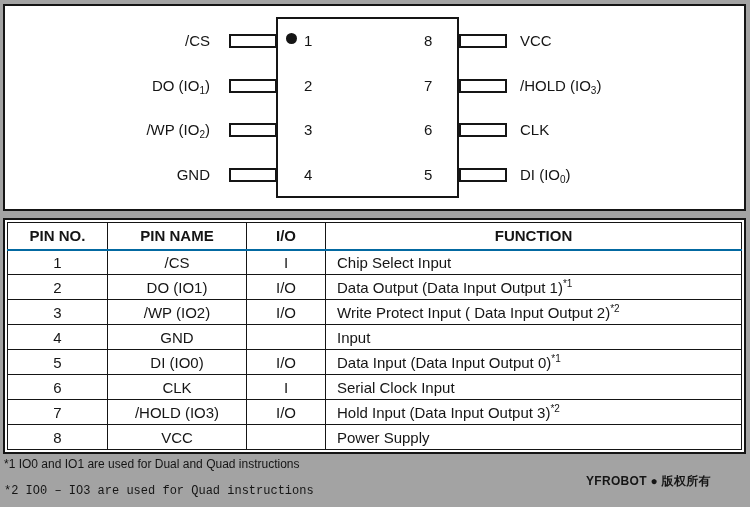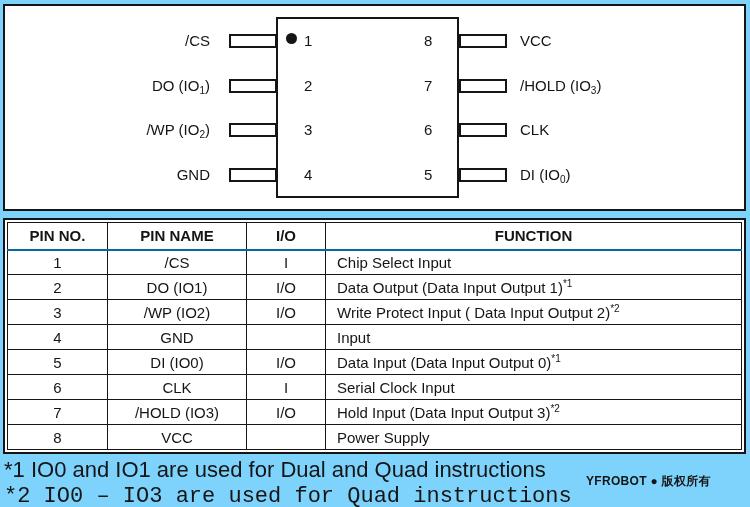--- a/index.html
+++ b/index.html
@@ -1,20 +1,20 @@
 <!DOCTYPE html>
 <html><head>
 <meta charset="utf-8">
 <style>
   html, body { margin:0; padding:0; }
   body {
     width:750px; height:507px; background:#ffffff;
     font-family:"Liberation Sans", sans-serif; color:#151515;
   }
-  .page { position:relative; width:750px; height:507px; overflow:hidden; background:#7dd3fc; }
+  .page { position:relative; width:750px; height:507px; overflow:hidden; background:#a3a3a3; }
 
   
   .diagram-box {
     position:absolute; left:3px; top:4px; width:743px; height:207px;
     border:2px solid #151515; background:#fff; box-sizing:border-box;
   }
   .chip-body {
     position:absolute; left:271px; top:11px; width:183px; height:181px;
     border:2px solid #151515; background:#fff; box-sizing:border-box; z-index:2;
   }
@@ -49,21 +49,21 @@
   col.c-io   { width:79px;  }
   col.c-fn   { width:auto;  }
   th, td { border:1px solid #151515; font-size:15px; white-space:nowrap; overflow:hidden; padding:0; }
   thead tr { height:27px; }
   tbody tr { height:25px; }
   th { font-weight:bold; text-align:center; border-bottom:2px solid #0369a1; }
   td { text-align:center; }
   td.fn { text-align:left; padding-left:11px; }
 
   
-  .footnote { position:absolute; left:4px; font-size:22px; white-space:nowrap; color:#151515; }
+  .footnote { position:absolute; left:4px; font-size:12px; white-space:nowrap; color:#151515; }
   .fn1 { top:457px; }
   .fn2 { top:484px;font-family:Liberation Mono, monospace; }
   .brand {
     position:absolute; left:586px; top:473px; font-size:12px; font-weight:bold;
     letter-spacing:0.3px; white-space:nowrap; color:#151515;
   }
 </style>
 </head>
 <body>
 

